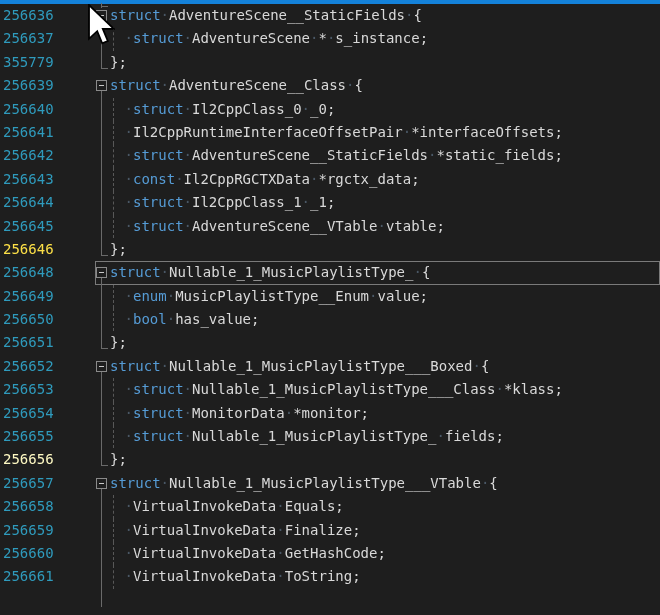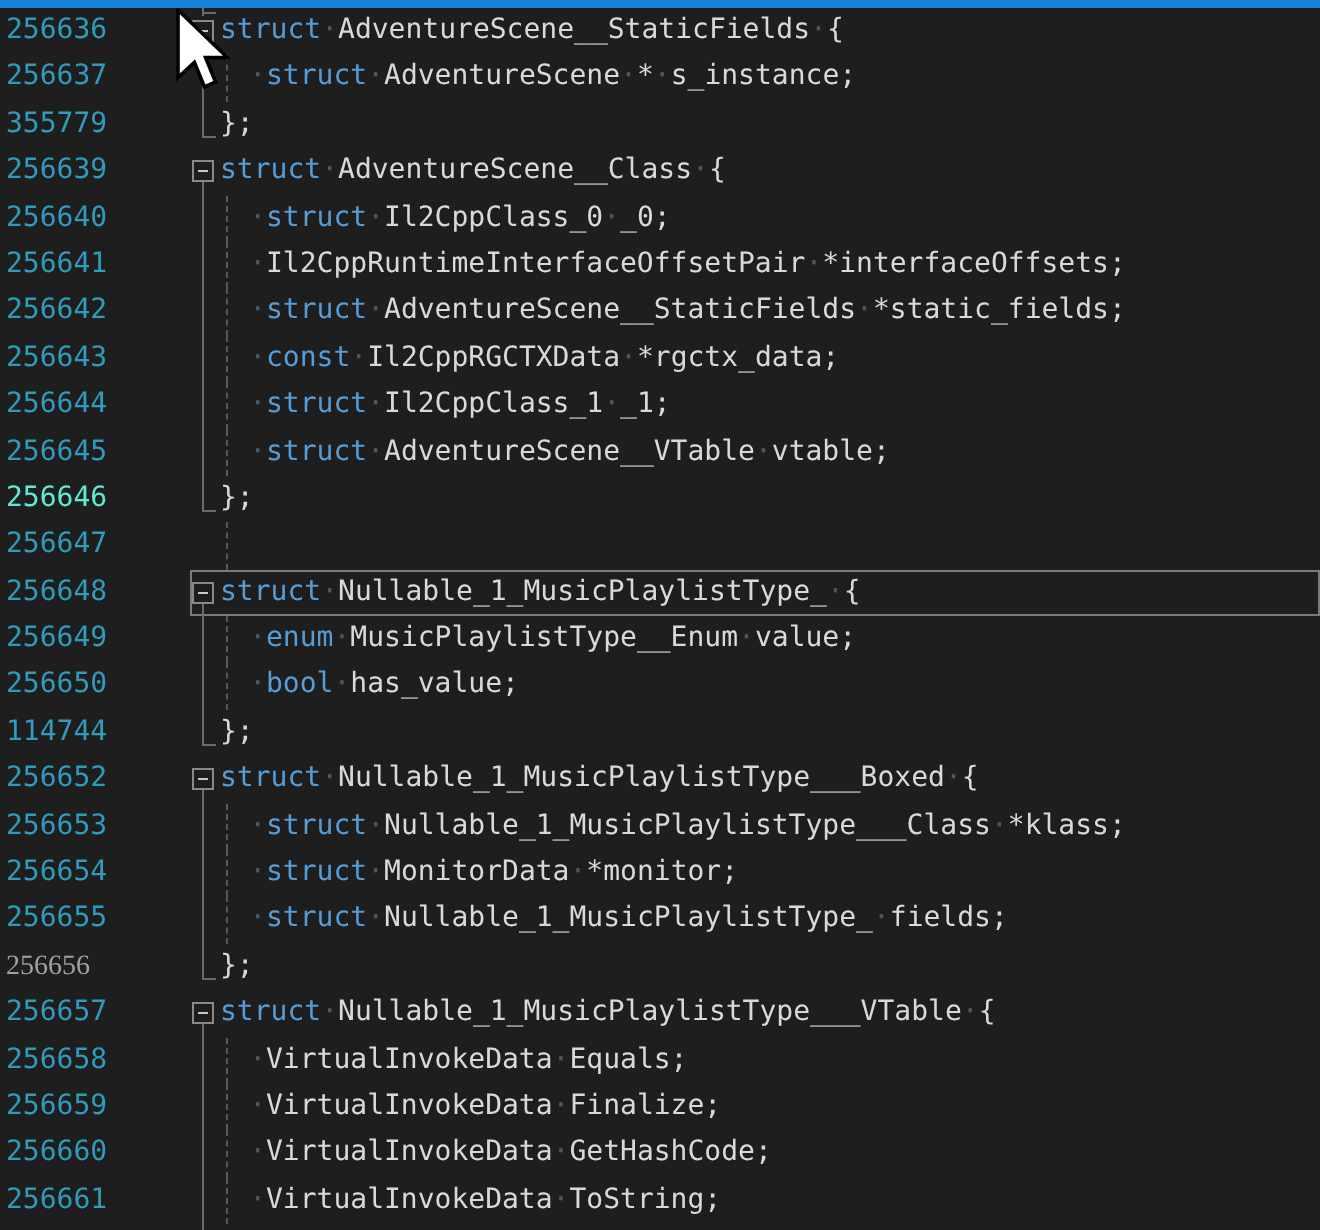--- a/index.html
+++ b/index.html
@@ -37,31 +37,30 @@
       <div class="row"><span class="num" style="color: rgb(47, 155, 189);">256636</span><div class="vline" style="background: rgb(106, 106, 106); top: 17px; bottom: 0px;"></div><div class="foldbox" style="border-color: rgb(138, 138, 138); background: rgb(30, 30, 30);"><div class="minus" style="background: rgb(200, 200, 200);"></div></div><div class="vline" style="background: rgb(106, 106, 106); top: -1px; height: 5px;"></div><div class="foot" style="background: rgb(106, 106, 106); top: 2px;"></div><span class="code"><span class="kw" style="color: rgb(86, 156, 214);">struct</span><span class="tx" style="color: rgb(217, 217, 217);"><span class="dot" style="color: rgb(74, 88, 102);">·</span>AdventureScene__StaticFields<span class="dot" style="color: rgb(74, 88, 102);">·</span>{</span></span></div>
       <div class="row"><span class="num" style="color: rgb(47, 155, 189);">256637</span><div class="vline" style="background: rgb(106, 106, 106); top: 0px; bottom: 0px;"></div><div class="guide" style="border-left-color: rgb(88, 88, 88);"></div><span class="code"><span class="ind" style="color: rgb(74, 88, 102);">·</span><span class="kw" style="color: rgb(86, 156, 214);">struct</span><span class="tx" style="color: rgb(217, 217, 217);"><span class="dot" style="color: rgb(74, 88, 102);">·</span>AdventureScene<span class="dot" style="color: rgb(74, 88, 102);">·</span>*<span class="dot" style="color: rgb(74, 88, 102);">·</span>s_instance;</span></span></div>
       <div class="row"><span class="num" style="color: rgb(47, 155, 189);">355779</span><div class="vline" style="background: rgb(106, 106, 106); top: 0px; height: 18px;"></div><div class="foot" style="background: rgb(106, 106, 106); top: 17px;"></div><span class="code"><span class="tx" style="color: rgb(217, 217, 217);">};</span></span></div>
       <div class="row"><span class="num" style="color: rgb(47, 155, 189);">256639</span><div class="vline" style="background: rgb(106, 106, 106); top: 17px; bottom: 0px;"></div><div class="foldbox" style="border-color: rgb(138, 138, 138); background: rgb(30, 30, 30);"><div class="minus" style="background: rgb(200, 200, 200);"></div></div><span class="code"><span class="kw" style="color: rgb(86, 156, 214);">struct</span><span class="tx" style="color: rgb(217, 217, 217);"><span class="dot" style="color: rgb(74, 88, 102);">·</span>AdventureScene__Class<span class="dot" style="color: rgb(74, 88, 102);">·</span>{</span></span></div>
       <div class="row"><span class="num" style="color: rgb(47, 155, 189);">256640</span><div class="vline" style="background: rgb(106, 106, 106); top: 0px; bottom: 0px;"></div><div class="guide" style="border-left-color: rgb(88, 88, 88);"></div><span class="code"><span class="ind" style="color: rgb(74, 88, 102);">·</span><span class="kw" style="color: rgb(86, 156, 214);">struct</span><span class="tx" style="color: rgb(217, 217, 217);"><span class="dot" style="color: rgb(74, 88, 102);">·</span>Il2CppClass_0<span class="dot" style="color: rgb(74, 88, 102);">·</span>_0;</span></span></div>
       <div class="row"><span class="num" style="color: rgb(47, 155, 189);">256641</span><div class="vline" style="background: rgb(106, 106, 106); top: 0px; bottom: 0px;"></div><div class="guide" style="border-left-color: rgb(88, 88, 88);"></div><span class="code"><span class="ind" style="color: rgb(74, 88, 102);">·</span><span class="tx" style="color: rgb(217, 217, 217);">Il2CppRuntimeInterfaceOffsetPair<span class="dot" style="color: rgb(74, 88, 102);">·</span>*interfaceOffsets;</span></span></div>
       <div class="row"><span class="num" style="color: rgb(47, 155, 189);">256642</span><div class="vline" style="background: rgb(106, 106, 106); top: 0px; bottom: 0px;"></div><div class="guide" style="border-left-color: rgb(88, 88, 88);"></div><span class="code"><span class="ind" style="color: rgb(74, 88, 102);">·</span><span class="kw" style="color: rgb(86, 156, 214);">struct</span><span class="tx" style="color: rgb(217, 217, 217);"><span class="dot" style="color: rgb(74, 88, 102);">·</span>AdventureScene__StaticFields<span class="dot" style="color: rgb(74, 88, 102);">·</span>*static_fields;</span></span></div>
       <div class="row"><span class="num" style="color: rgb(47, 155, 189);">256643</span><div class="vline" style="background: rgb(106, 106, 106); top: 0px; bottom: 0px;"></div><div class="guide" style="border-left-color: rgb(88, 88, 88);"></div><span class="code"><span class="ind" style="color: rgb(74, 88, 102);">·</span><span class="kw" style="color: rgb(86, 156, 214);">const</span><span class="tx" style="color: rgb(217, 217, 217);"><span class="dot" style="color: rgb(74, 88, 102);">·</span>Il2CppRGCTXData<span class="dot" style="color: rgb(74, 88, 102);">·</span>*rgctx_data;</span></span></div>
       <div class="row"><span class="num" style="color: rgb(47, 155, 189);">256644</span><div class="vline" style="background: rgb(106, 106, 106); top: 0px; bottom: 0px;"></div><div class="guide" style="border-left-color: rgb(88, 88, 88);"></div><span class="code"><span class="ind" style="color: rgb(74, 88, 102);">·</span><span class="kw" style="color: rgb(86, 156, 214);">struct</span><span class="tx" style="color: rgb(217, 217, 217);"><span class="dot" style="color: rgb(74, 88, 102);">·</span>Il2CppClass_1<span class="dot" style="color: rgb(74, 88, 102);">·</span>_1;</span></span></div>
       <div class="row"><span class="num" style="color: rgb(47, 155, 189);">256645</span><div class="vline" style="background: rgb(106, 106, 106); top: 0px; bottom: 0px;"></div><div class="guide" style="border-left-color: rgb(88, 88, 88);"></div><span class="code"><span class="ind" style="color: rgb(74, 88, 102);">·</span><span class="kw" style="color: rgb(86, 156, 214);">struct</span><span class="tx" style="color: rgb(217, 217, 217);"><span class="dot" style="color: rgb(74, 88, 102);">·</span>AdventureScene__VTable<span class="dot" style="color: rgb(74, 88, 102);">·</span>vtable;</span></span></div>
-      <div class="row"><span class="num" style="color: #5eead4;">256646</span><div class="vline" style="background: rgb(106, 106, 106); top: 0px; height: 18px;"></div><div class="foot" style="background: rgb(106, 106, 106); top: 17px;"></div><span class="code"><span class="tx" style="color: rgb(217, 217, 217);">};</span></span></div>
-      <div class="row"><span class="num" style="color: rgb(47, 155, 189);">256647</span><div class="guide" style="border-left-color: rgb(88, 88, 88);"></div><span class="code"></span></div>
+      <div class="row"><span class="num" style="color: #fde047;">256646</span><div class="vline" style="background: rgb(106, 106, 106); top: 0px; height: 18px;"></div><div class="foot" style="background: rgb(106, 106, 106); top: 17px;"></div><span class="code"><span class="tx" style="color: rgb(217, 217, 217);">};</span></span></div>
       <div class="row"><div class="curline" style="border-color: rgb(122, 122, 122);"></div><span class="num" style="color: rgb(47, 155, 189);">256648</span><div class="vline" style="background: rgb(106, 106, 106); top: 17px; bottom: 0px;"></div><div class="foldbox" style="border-color: rgb(138, 138, 138); background: rgb(30, 30, 30);"><div class="minus" style="background: rgb(200, 200, 200);"></div></div><span class="code"><span class="kw" style="color: rgb(86, 156, 214);">struct</span><span class="tx" style="color: rgb(217, 217, 217);"><span class="dot" style="color: rgb(74, 88, 102);">·</span>Nullable_1_MusicPlaylistType_<span class="dot" style="color: rgb(74, 88, 102);">·</span>{</span></span></div>
       <div class="row"><span class="num" style="color: rgb(47, 155, 189);">256649</span><div class="vline" style="background: rgb(106, 106, 106); top: 0px; bottom: 0px;"></div><div class="guide" style="border-left-color: rgb(88, 88, 88);"></div><span class="code"><span class="ind" style="color: rgb(74, 88, 102);">·</span><span class="kw" style="color: rgb(86, 156, 214);">enum</span><span class="tx" style="color: rgb(217, 217, 217);"><span class="dot" style="color: rgb(74, 88, 102);">·</span>MusicPlaylistType__Enum<span class="dot" style="color: rgb(74, 88, 102);">·</span>value;</span></span></div>
       <div class="row"><span class="num" style="color: rgb(47, 155, 189);">256650</span><div class="vline" style="background: rgb(106, 106, 106); top: 0px; bottom: 0px;"></div><div class="guide" style="border-left-color: rgb(88, 88, 88);"></div><span class="code"><span class="ind" style="color: rgb(74, 88, 102);">·</span><span class="kw" style="color: rgb(86, 156, 214);">bool</span><span class="tx" style="color: rgb(217, 217, 217);"><span class="dot" style="color: rgb(74, 88, 102);">·</span>has_value;</span></span></div>
-      <div class="row"><span class="num" style="color: rgb(47, 155, 189);">114744</span><div class="vline" style="background: rgb(106, 106, 106); top: 0px; height: 18px;"></div><div class="foot" style="background: rgb(106, 106, 106); top: 17px;"></div><span class="code"><span class="tx" style="color: rgb(217, 217, 217);">};</span></span></div>
+      <div class="row"><span class="num" style="color: rgb(47, 155, 189);">256651</span><div class="vline" style="background: rgb(106, 106, 106); top: 0px; height: 18px;"></div><div class="foot" style="background: rgb(106, 106, 106); top: 17px;"></div><span class="code"><span class="tx" style="color: rgb(217, 217, 217);">};</span></span></div>
       <div class="row"><span class="num" style="color: rgb(47, 155, 189);">256652</span><div class="vline" style="background: rgb(106, 106, 106); top: 17px; bottom: 0px;"></div><div class="foldbox" style="border-color: rgb(138, 138, 138); background: rgb(30, 30, 30);"><div class="minus" style="background: rgb(200, 200, 200);"></div></div><span class="code"><span class="kw" style="color: rgb(86, 156, 214);">struct</span><span class="tx" style="color: rgb(217, 217, 217);"><span class="dot" style="color: rgb(74, 88, 102);">·</span>Nullable_1_MusicPlaylistType___Boxed<span class="dot" style="color: rgb(74, 88, 102);">·</span>{</span></span></div>
       <div class="row"><span class="num" style="color: rgb(47, 155, 189);">256653</span><div class="vline" style="background: rgb(106, 106, 106); top: 0px; bottom: 0px;"></div><div class="guide" style="border-left-color: rgb(88, 88, 88);"></div><span class="code"><span class="ind" style="color: rgb(74, 88, 102);">·</span><span class="kw" style="color: rgb(86, 156, 214);">struct</span><span class="tx" style="color: rgb(217, 217, 217);"><span class="dot" style="color: rgb(74, 88, 102);">·</span>Nullable_1_MusicPlaylistType___Class<span class="dot" style="color: rgb(74, 88, 102);">·</span>*klass;</span></span></div>
       <div class="row"><span class="num" style="color: rgb(47, 155, 189);">256654</span><div class="vline" style="background: rgb(106, 106, 106); top: 0px; bottom: 0px;"></div><div class="guide" style="border-left-color: rgb(88, 88, 88);"></div><span class="code"><span class="ind" style="color: rgb(74, 88, 102);">·</span><span class="kw" style="color: rgb(86, 156, 214);">struct</span><span class="tx" style="color: rgb(217, 217, 217);"><span class="dot" style="color: rgb(74, 88, 102);">·</span>MonitorData<span class="dot" style="color: rgb(74, 88, 102);">·</span>*monitor;</span></span></div>
       <div class="row"><span class="num" style="color: rgb(47, 155, 189);">256655</span><div class="vline" style="background: rgb(106, 106, 106); top: 0px; bottom: 0px;"></div><div class="guide" style="border-left-color: rgb(88, 88, 88);"></div><span class="code"><span class="ind" style="color: rgb(74, 88, 102);">·</span><span class="kw" style="color: rgb(86, 156, 214);">struct</span><span class="tx" style="color: rgb(217, 217, 217);"><span class="dot" style="color: rgb(74, 88, 102);">·</span>Nullable_1_MusicPlaylistType_<span class="dot" style="color: rgb(74, 88, 102);">·</span>fields;</span></span></div>
-      <div class="row"><span class="num" style="color: #a3a3a3; font-family: Liberation Serif, serif;">256656</span><div class="vline" style="background: rgb(106, 106, 106); top: 0px; height: 18px;"></div><div class="foot" style="background: rgb(106, 106, 106); top: 17px;"></div><span class="code"><span class="tx" style="color: rgb(217, 217, 217);">};</span></span></div>
+      <div class="row"><span class="num" style="color: #fef9c3;">256656</span><div class="vline" style="background: rgb(106, 106, 106); top: 0px; height: 18px;"></div><div class="foot" style="background: rgb(106, 106, 106); top: 17px;"></div><span class="code"><span class="tx" style="color: rgb(217, 217, 217);">};</span></span></div>
       <div class="row"><span class="num" style="color: rgb(47, 155, 189);">256657</span><div class="vline" style="background: rgb(106, 106, 106); top: 17px; bottom: 0px;"></div><div class="foldbox" style="border-color: rgb(138, 138, 138); background: rgb(30, 30, 30);"><div class="minus" style="background: rgb(200, 200, 200);"></div></div><span class="code"><span class="kw" style="color: rgb(86, 156, 214);">struct</span><span class="tx" style="color: rgb(217, 217, 217);"><span class="dot" style="color: rgb(74, 88, 102);">·</span>Nullable_1_MusicPlaylistType___VTable<span class="dot" style="color: rgb(74, 88, 102);">·</span>{</span></span></div>
       <div class="row"><span class="num" style="color: rgb(47, 155, 189);">256658</span><div class="vline" style="background: rgb(106, 106, 106); top: 0px; bottom: 0px;"></div><div class="guide" style="border-left-color: rgb(88, 88, 88);"></div><span class="code"><span class="ind" style="color: rgb(74, 88, 102);">·</span><span class="tx" style="color: rgb(217, 217, 217);">VirtualInvokeData<span class="dot" style="color: rgb(74, 88, 102);">·</span>Equals;</span></span></div>
       <div class="row"><span class="num" style="color: rgb(47, 155, 189);">256659</span><div class="vline" style="background: rgb(106, 106, 106); top: 0px; bottom: 0px;"></div><div class="guide" style="border-left-color: rgb(88, 88, 88);"></div><span class="code"><span class="ind" style="color: rgb(74, 88, 102);">·</span><span class="tx" style="color: rgb(217, 217, 217);">VirtualInvokeData<span class="dot" style="color: rgb(74, 88, 102);">·</span>Finalize;</span></span></div>
       <div class="row"><span class="num" style="color: rgb(47, 155, 189);">256660</span><div class="vline" style="background: rgb(106, 106, 106); top: 0px; bottom: 0px;"></div><div class="guide" style="border-left-color: rgb(88, 88, 88);"></div><span class="code"><span class="ind" style="color: rgb(74, 88, 102);">·</span><span class="tx" style="color: rgb(217, 217, 217);">VirtualInvokeData<span class="dot" style="color: rgb(74, 88, 102);">·</span>GetHashCode;</span></span></div>
       <div class="row"><span class="num" style="color: rgb(47, 155, 189);">256661</span><div class="vline" style="background: rgb(106, 106, 106); top: 0px; bottom: 0px;"></div><div class="guide" style="border-left-color: rgb(88, 88, 88);"></div><span class="code"><span class="ind" style="color: rgb(74, 88, 102);">·</span><span class="tx" style="color: rgb(217, 217, 217);">VirtualInvokeData<span class="dot" style="color: rgb(74, 88, 102);">·</span>ToString;</span></span></div>
       <div class="row"><span class="num" style="color: rgb(47, 155, 189);"></span><div class="vline" style="background: rgb(106, 106, 106); top: 0px; height: 18px;"></div><span class="code"></span></div>
     </div>
   <svg class="cursor" width="28" height="42" viewBox="0 0 14 21">
     <path d="M1,0.5 L1,17.4 L5.1,13.6 L7.6,19.7 L10.4,18.5 L7.9,12.4 L13.4,12.4 Z" fill="#ffffff" stroke="#000000" stroke-width="0.9" stroke-linejoin="miter"></path>
   </svg>

